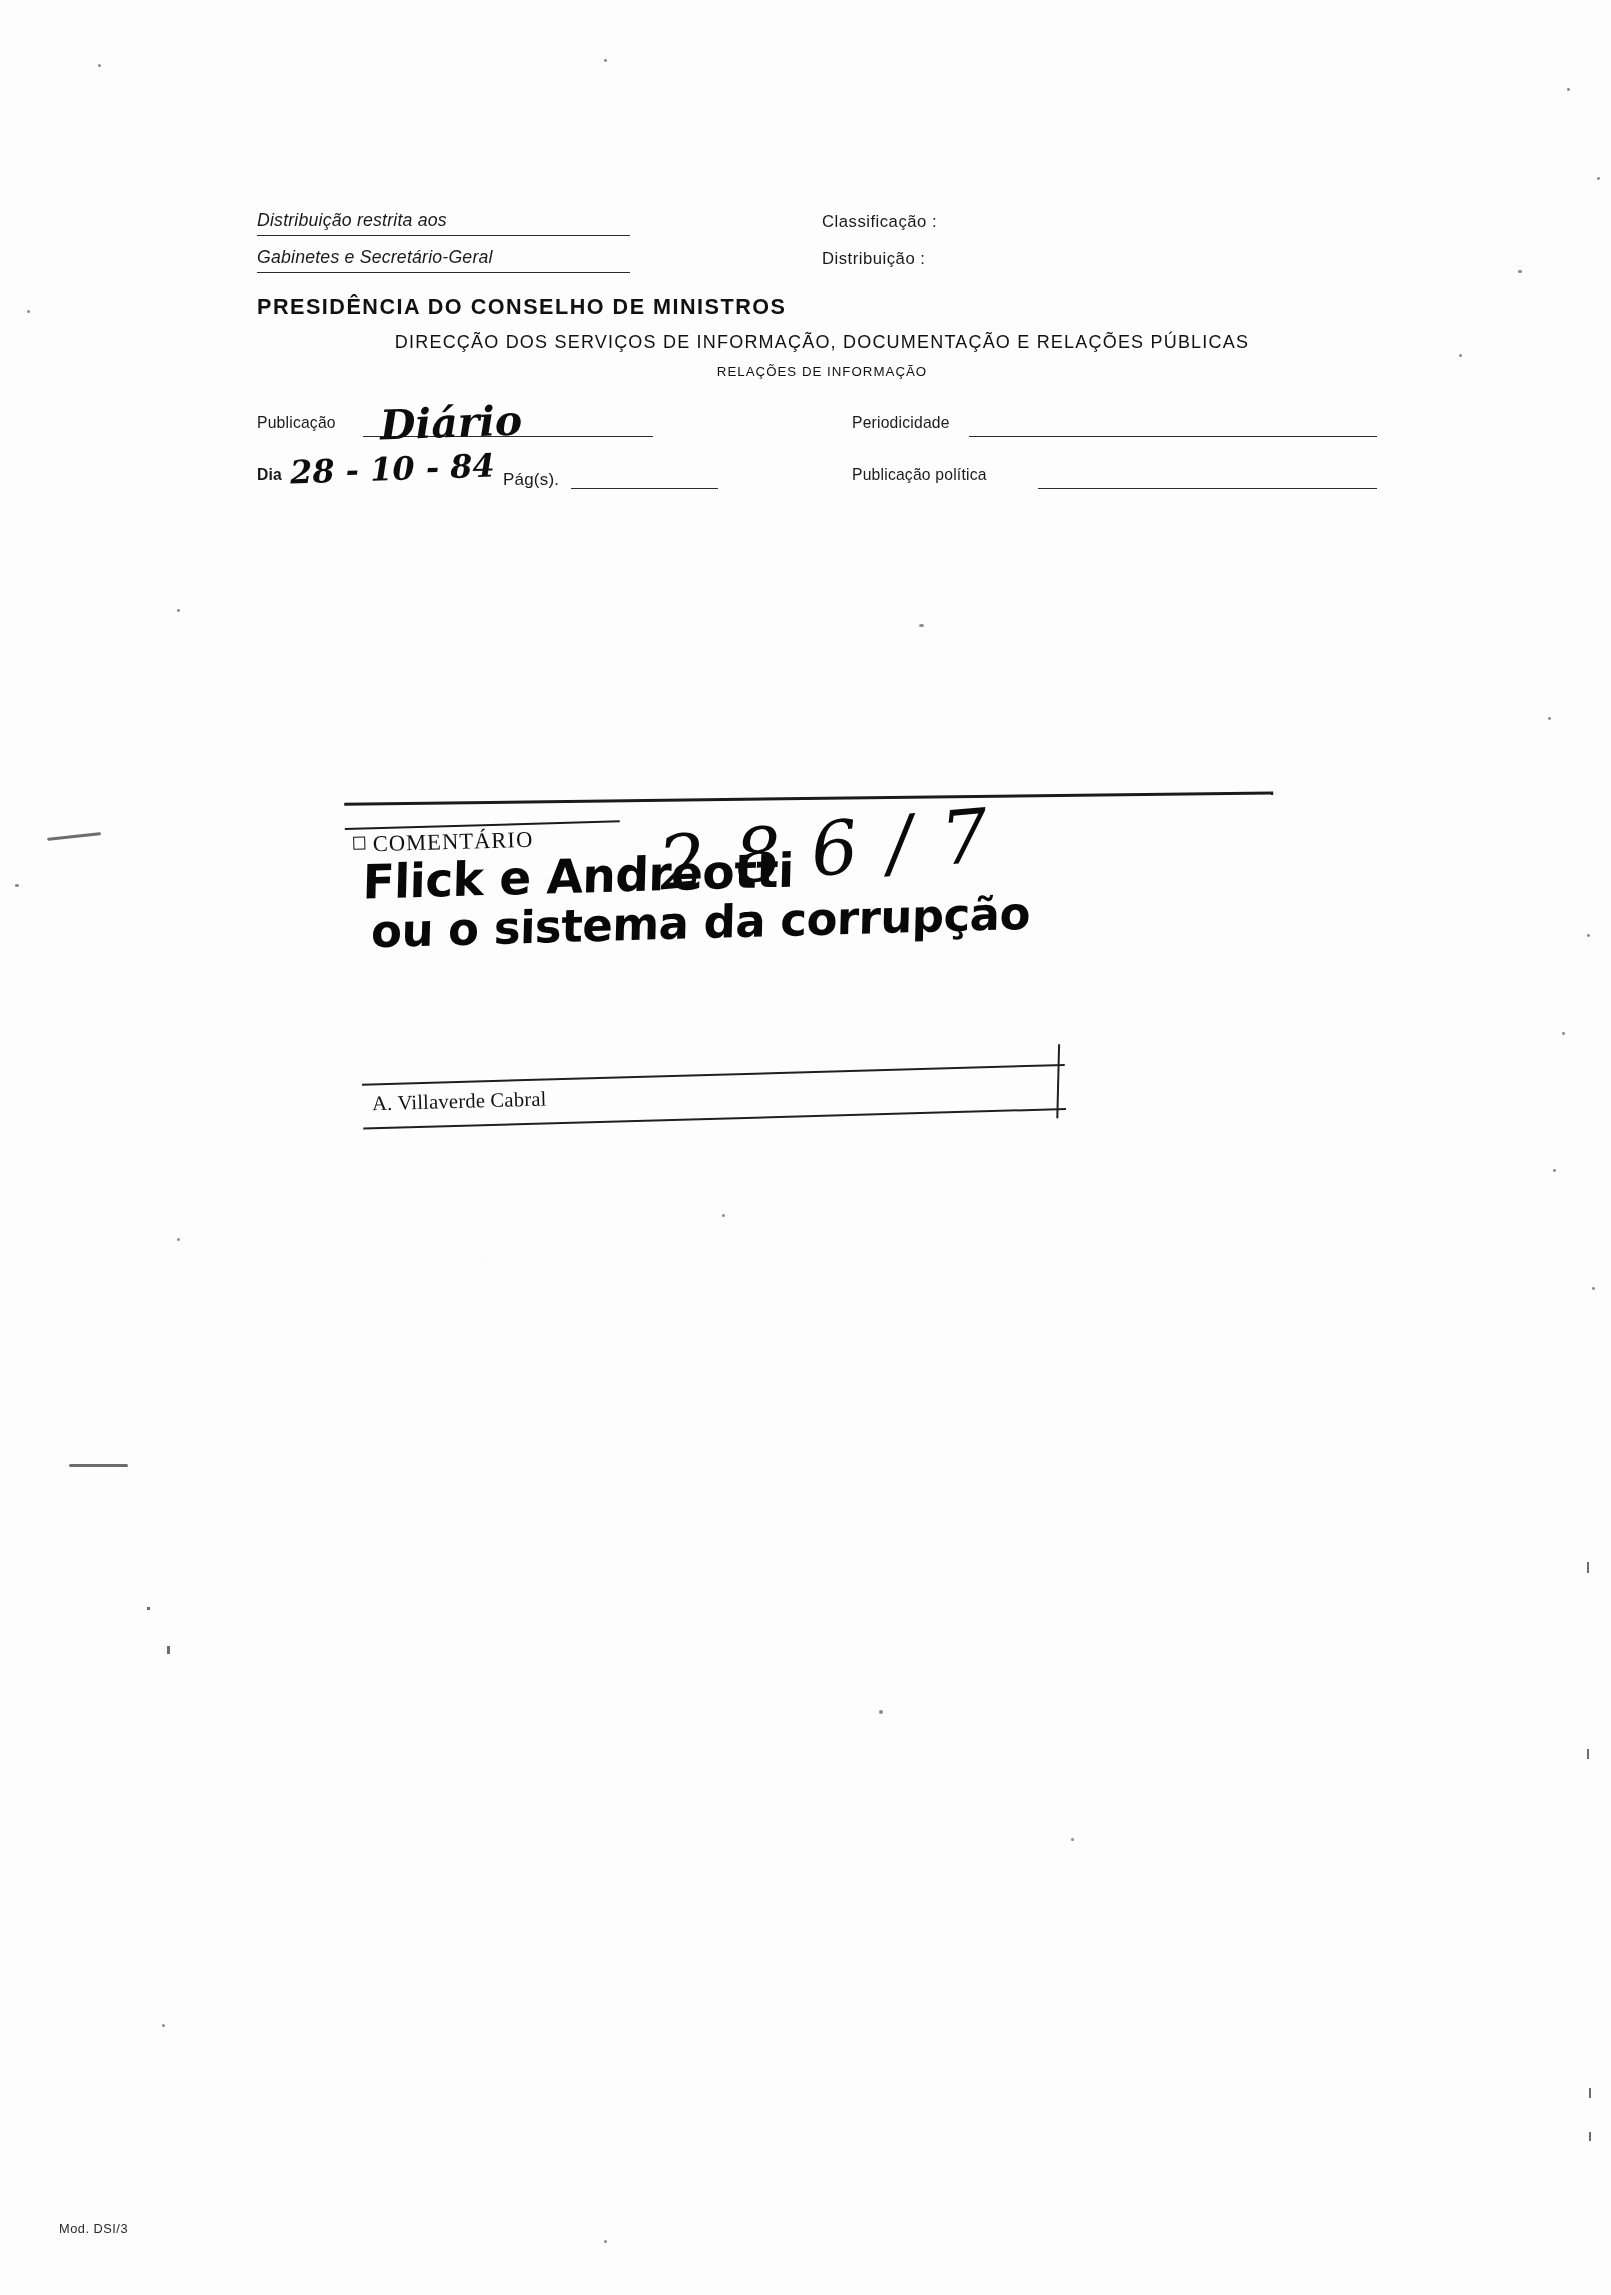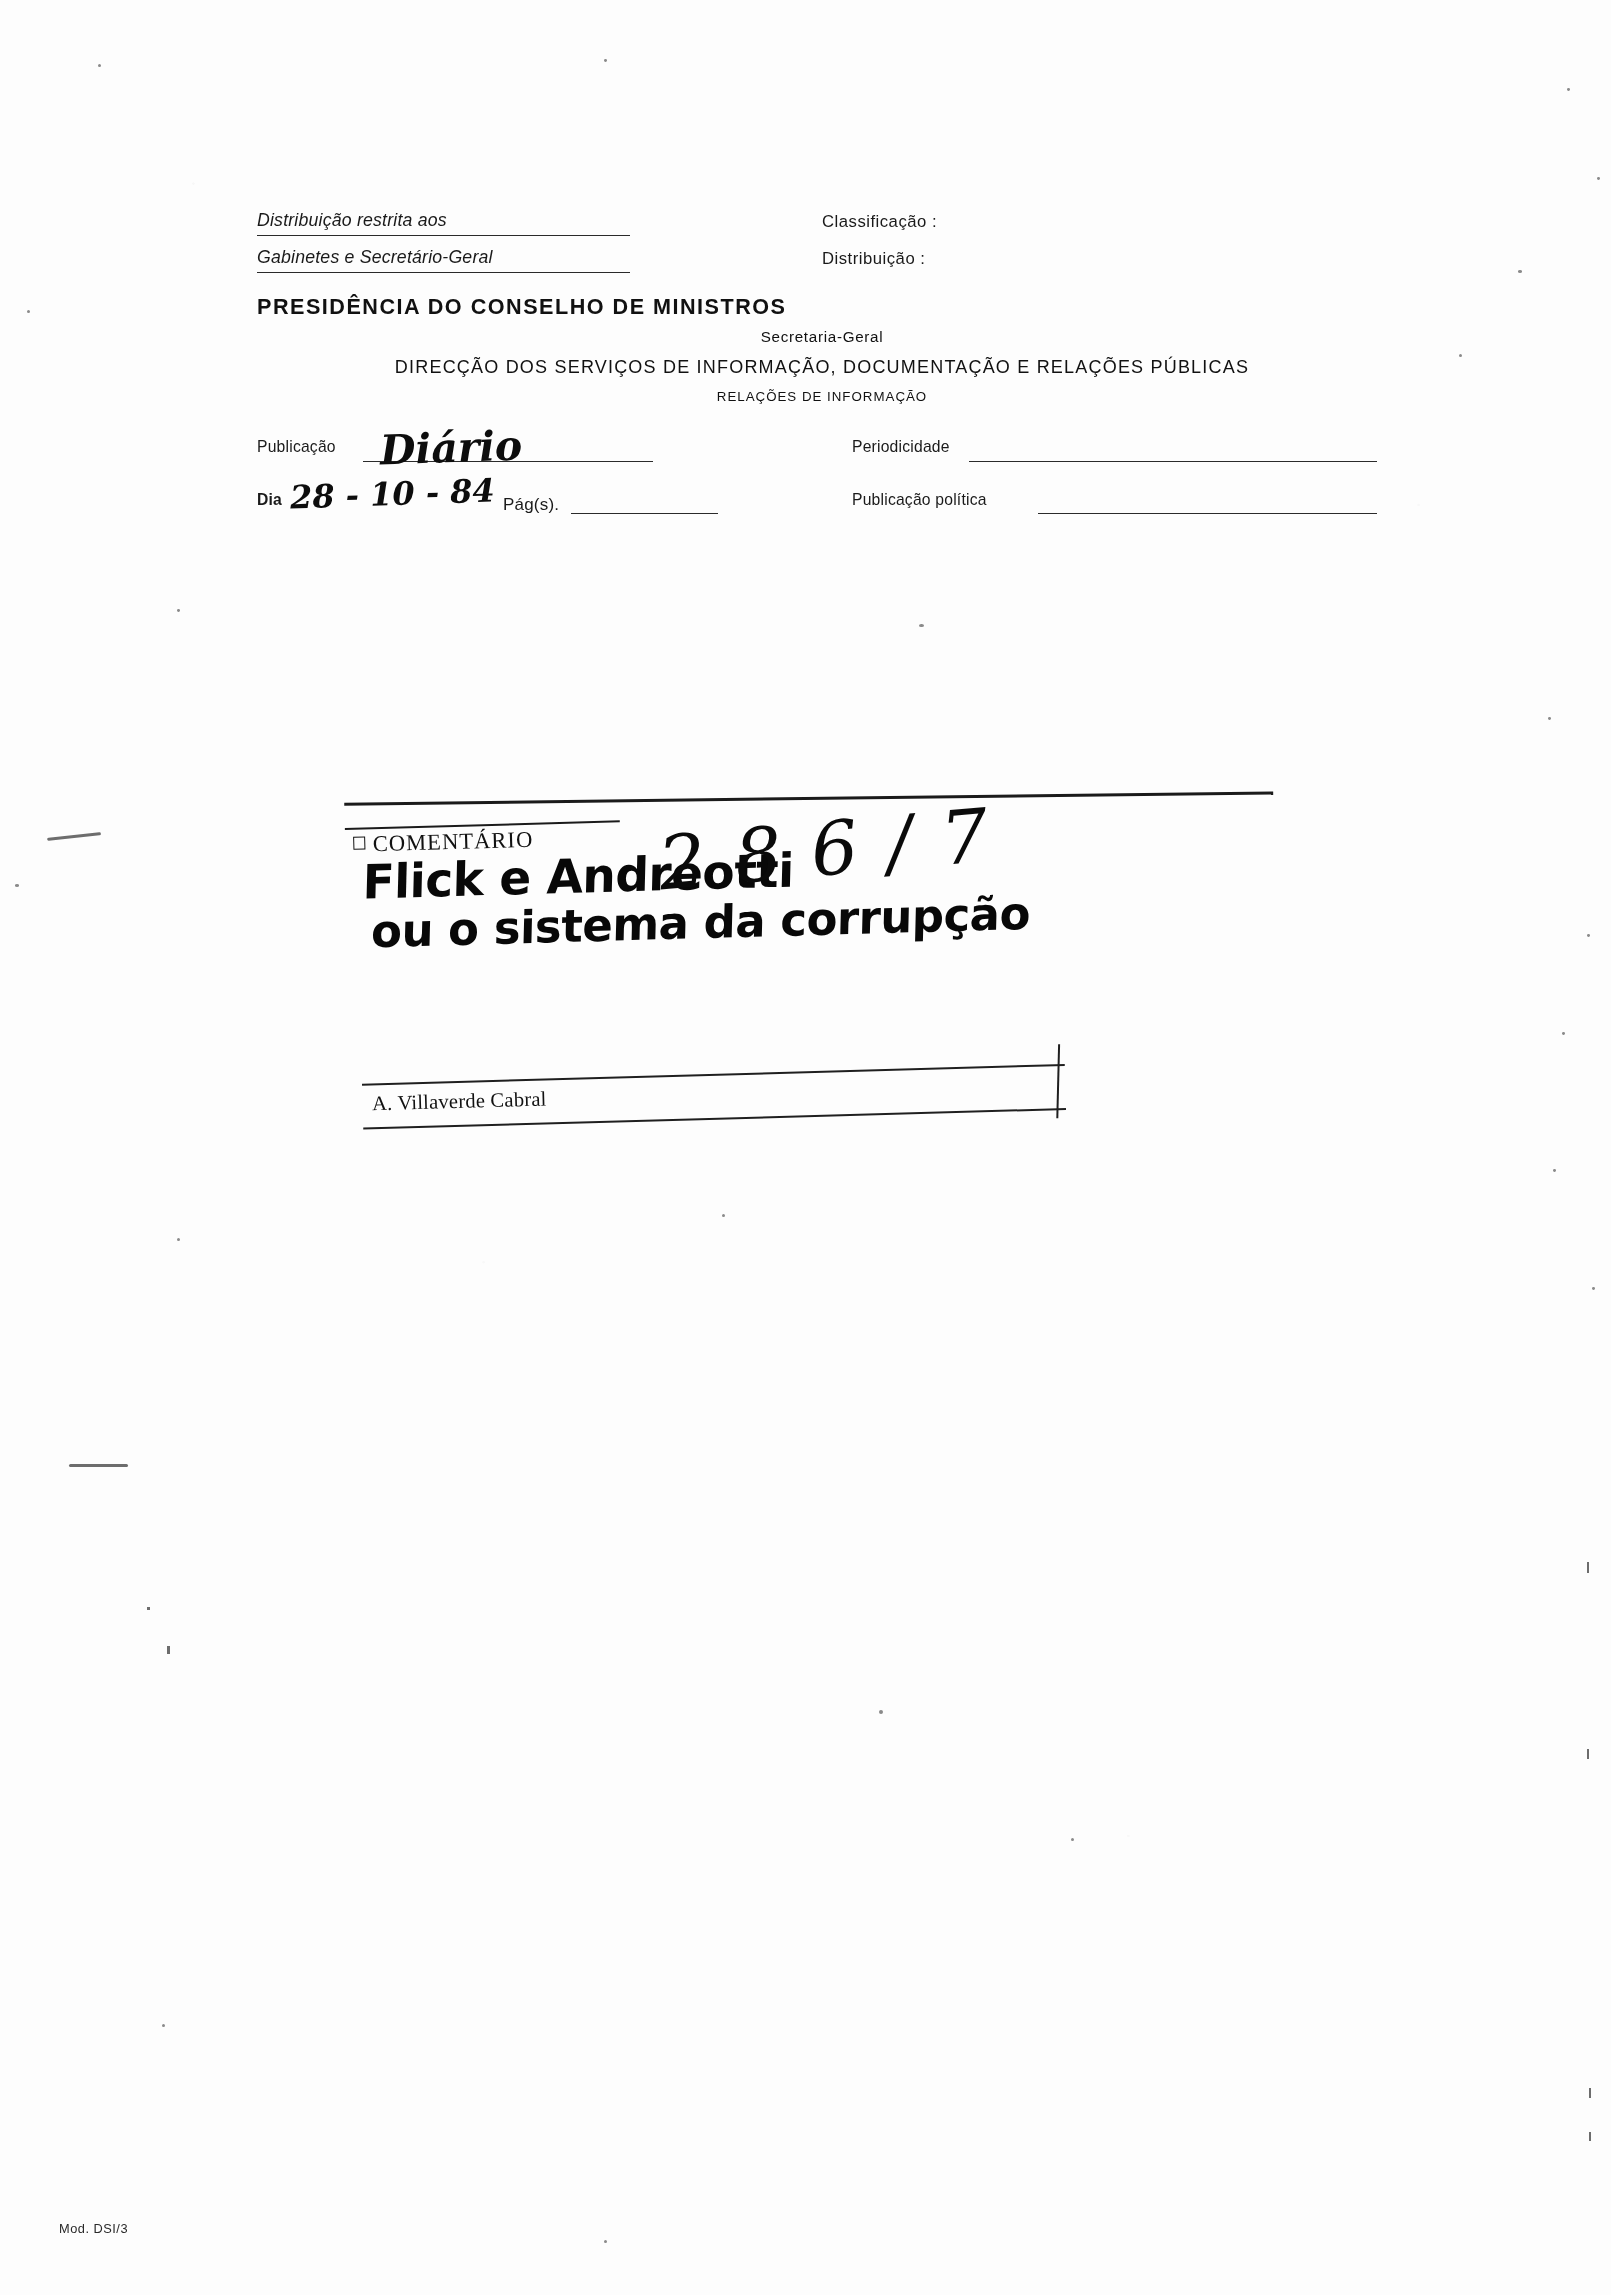--- a/index.html
+++ b/index.html
@@ -301,21 +301,20 @@
         <div class="distrib-line">Distribuição restrita aos</div>
         <div class="distrib-line">Gabinetes e Secretário-Geral</div>
       </div>
       <div class="class-right">
         <div class="class-line">Classificação :</div>
         <div class="class-line">Distribuição :</div>
       </div>
     </div>
 
     <div class="org-title">PRESIDÊNCIA DO CONSELHO DE MINISTROS</div>
-    <div class="org-sub">Secretaria-Geral</div>
     <div class="org-dept">DIRECÇÃO DOS SERVIÇOS DE INFORMAÇÃO, DOCUMENTAÇÃO E RELAÇÕES PÚBLICAS</div>
     <div class="org-div">RELAÇÕES DE INFORMAÇÃO</div>
 
     <div class="fields">
 
       <div class="fld-label" style="left:0;top:8.8px;text-align:right;">Publicação</div>
       <div class="fld-rule" style="left:106px;top:31px;width:290px;"></div>
       <div class="handwrite" style="left:123px;top:-5.9px;font-size:41px;transform:rotate(-2deg);">Diário</div>
 
       <div class="fld-label" style="left:595px;top:8.8px;">Periodicidade</div>

